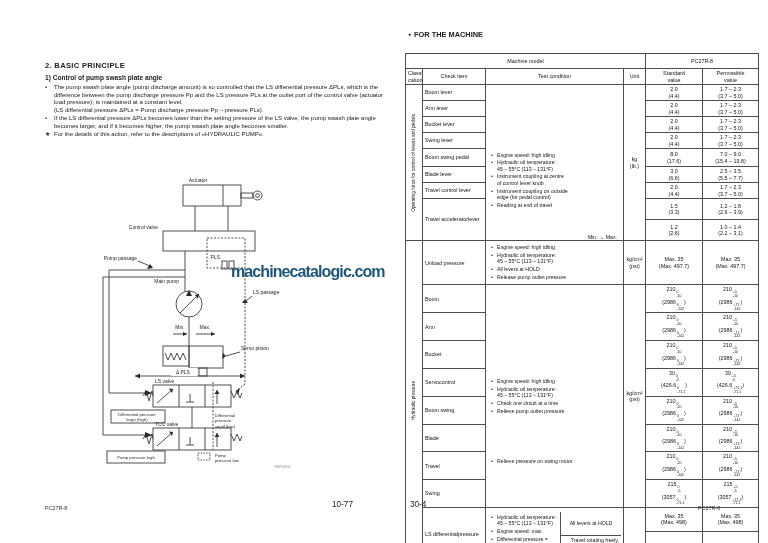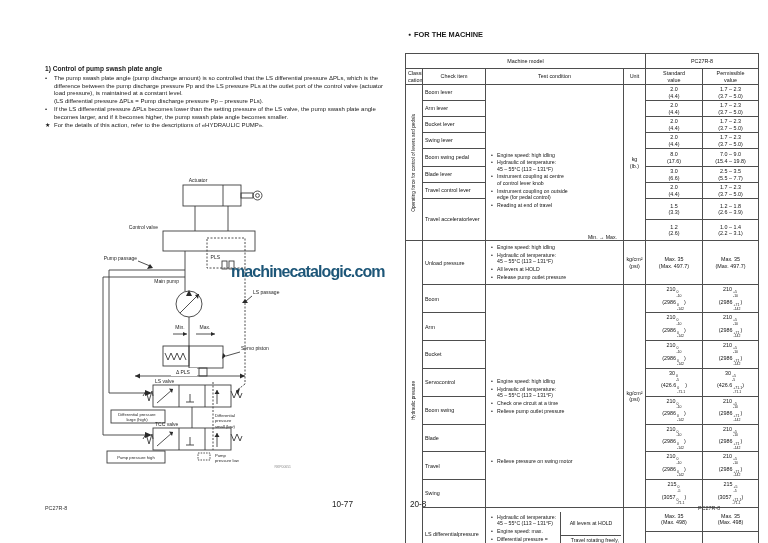--- a/index.html
+++ b/index.html
@@ -51,20 +51,21 @@
   
   .ft-sm{position:absolute;font-size:5.4px;color:#333}
   .ft-lg{position:absolute;font-size:8.2px;color:#222}
   #wm{position:absolute;left:231px;top:263px;font-size:16px;font-weight:bold;
       letter-spacing:-0.9px;color:#0c4a6e;opacity:.93;z-index:6;white-space:nowrap}
 </style>
 </head>
 <body>
 
 <div id="lp">
+  <div class="h1">2.  BASIC PRINCIPLE</div>
   <div class="h2">1) Control of pump swash plate angle</div>
   <div class="blist">
     <div class="b">
       <span class="mk">•</span>
       <span class="tx">The pump swash plate angle (pump discharge amount) is so controlled that the LS differential pressure ΔPLs, which is the difference between the pump discharge pressure Pp and the LS pressure PLs at the outlet port of the control valve (actuator load pressure), is maintained at a constant level.
 (LS differential pressure ΔPLs = Pump discharge pressure Pp – pressure PLs).</span>
     </div>
     <div class="b">
       <span class="mk">•</span>
       <span class="tx">If the LS differential pressure ΔPLs becomes lower than the setting pressure of the LS valve, the pump swash plate angle becomes larger, and if it becomes higher, the pump swash plate angle becomes smaller.</span>
@@ -680,14 +681,14 @@
           </td>
         </tr>
       </tbody>
     </table>
   </div>
 
 <div id="wm">machinecatalogic.com</div>
 
 <div class="ft-sm" style="left:45px;top:505px">PC27R-8</div>
 <div class="ft-lg" style="left:332px;top:500px">10-77</div>
-<div class="ft-lg" style="left:410px;top:500px">20-8</div>
+<div class="ft-lg" style="left:410px;top:500px">30-4</div>
 <div class="ft-sm" style="left:698px;top:505px">PC27R-8</div>
 
 </body></html>

